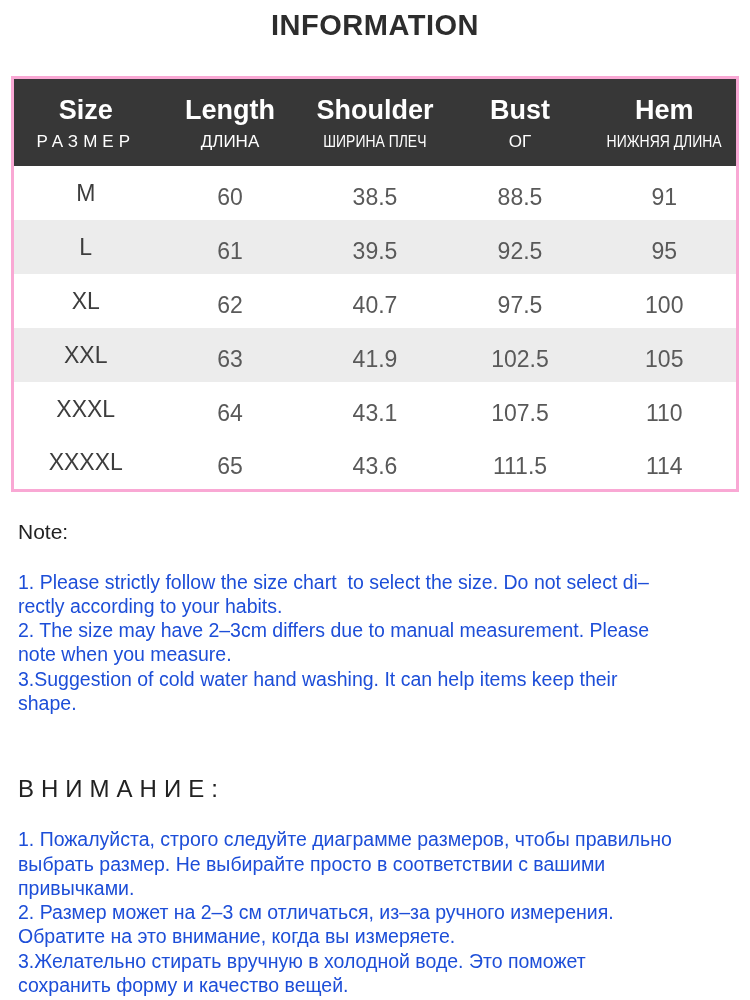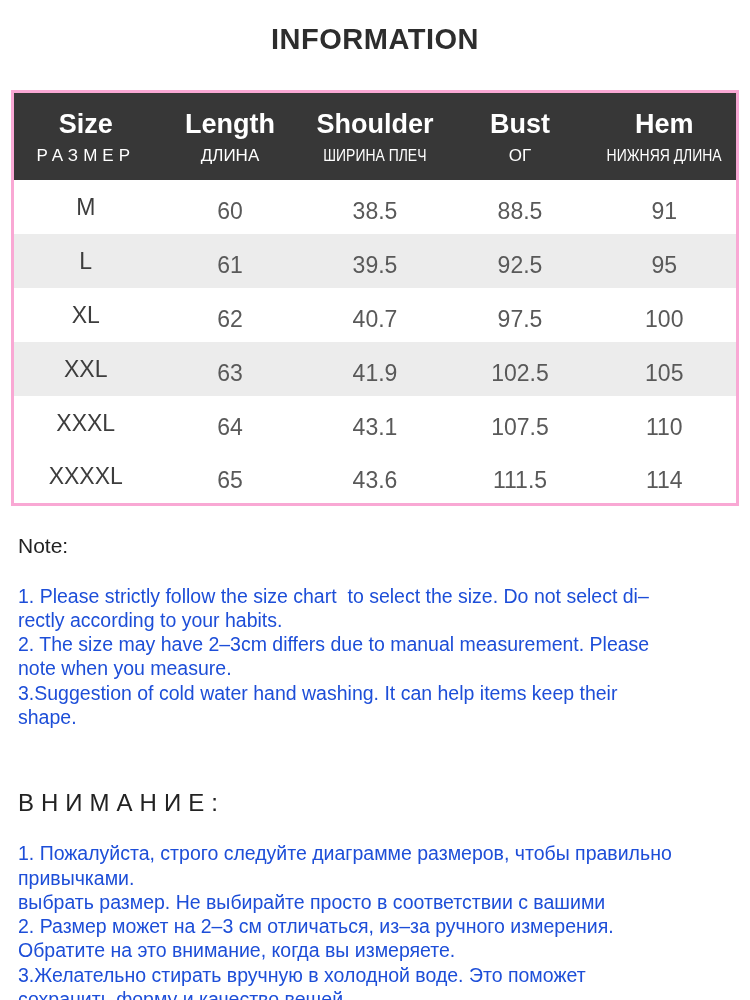--- a/index.html
+++ b/index.html
@@ -11,21 +11,21 @@
   }
   .page { width: 750px; height: 1000px; position: relative; }
 
   
   .page-title {
     text-align: center;
     font-size: 29px;
     font-weight: bold;
     letter-spacing: 0.5px;
     color: #2d2d2d;
-    padding-top: 23px;
+    padding-top: 9px;
   }
 
   
   table.size-chart {
     width: 728px;
     margin: 34px 11px 0 11px;
     border-collapse: collapse;
     border: 3px solid #f9a8d4;
     table-layout: fixed;
   }
@@ -171,22 +171,22 @@
       <div class="note-line">note when you measure.</div>
       <div class="note-line">3.Suggestion of cold water hand washing. It can help items keep their</div>
       <div class="note-line">shape.</div>
     </div>
   </div>
 
   <div class="notes-ru">
     <div class="note-heading ru">ВНИМАНИЕ:</div>
     <div class="note-lines">
       <div class="note-line">1. Пожалуйста, строго следуйте диаграмме размеров, чтобы правильно</div>
+      <div class="note-line">выбрать размер. Не выбирайте просто в соответствии с вашими</div>
       <div class="note-line">привычками.</div>
-      <div class="note-line">выбрать размер. Не выбирайте просто в соответствии с вашими</div>
       <div class="note-line">2. Размер может на 2–3 см отличаться, из–за ручного измерения.</div>
       <div class="note-line">Обратите на это внимание, когда вы измеряете.</div>
       <div class="note-line">3.Желательно стирать вручную в холодной воде. Это поможет</div>
       <div class="note-line">сохранить форму и качество вещей.</div>
     </div>
   </div>
 
 </div>
 
 </body></html>

